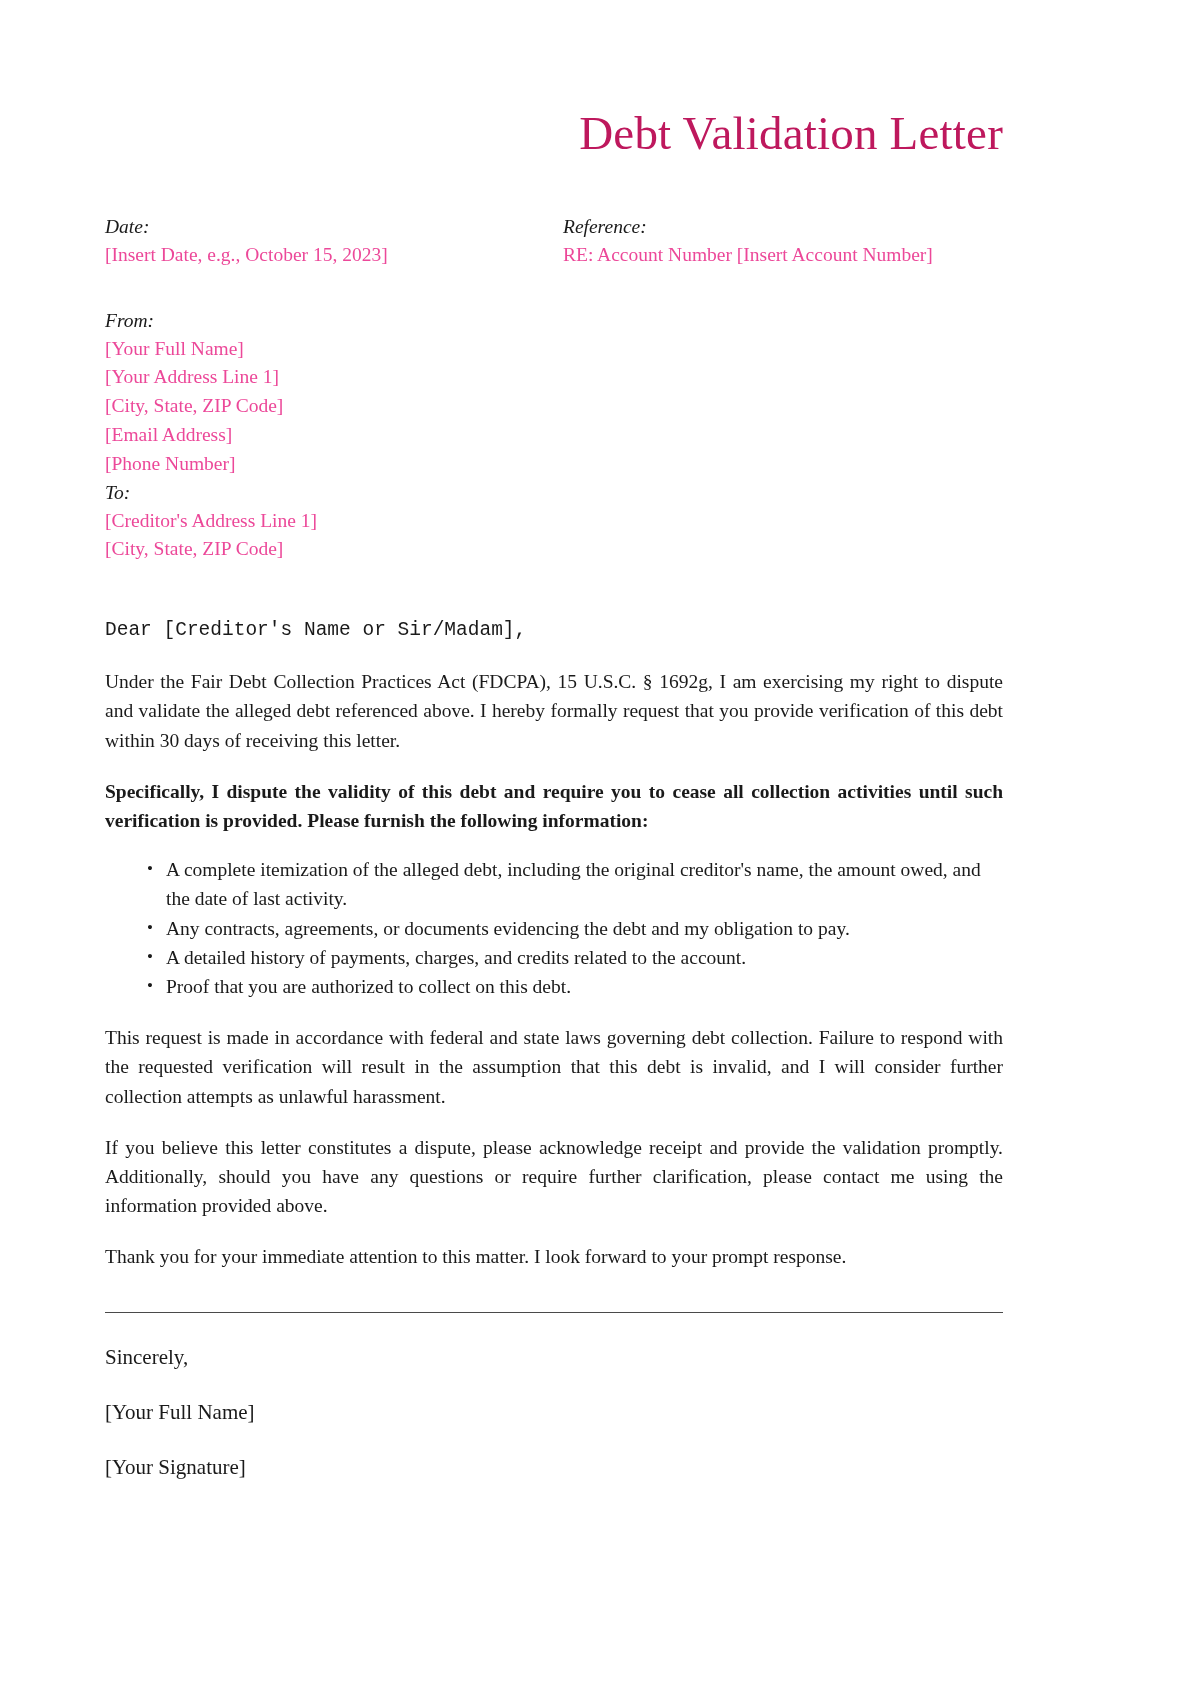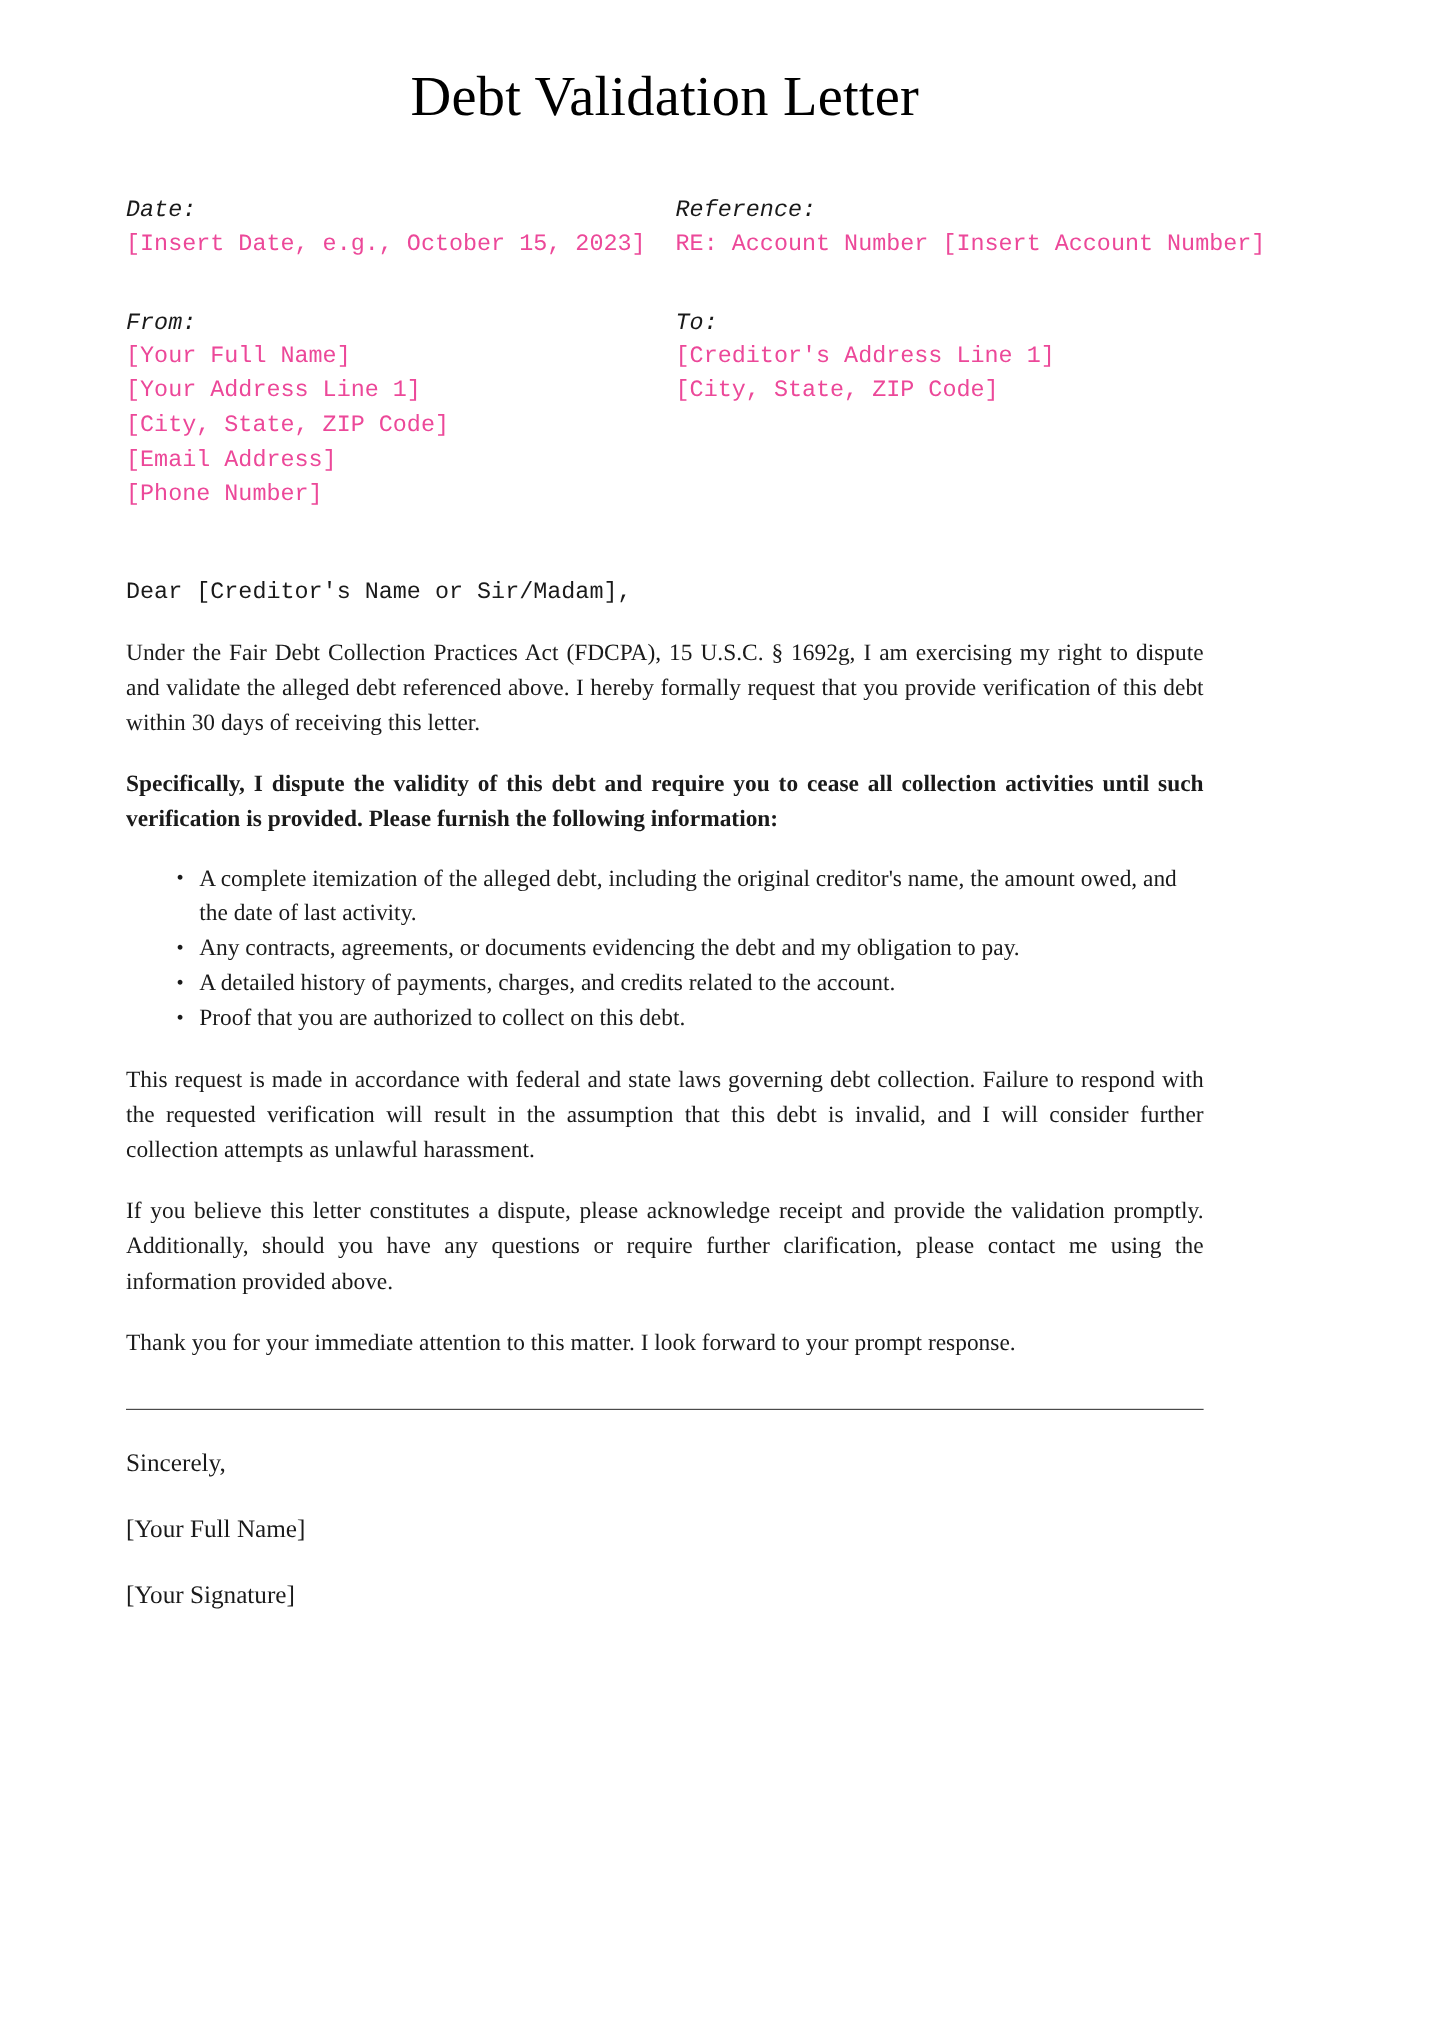--- a/index.html
+++ b/index.html
@@ -21,40 +21,40 @@
   }
   .content {
     position: absolute;
     left: 105px;
     top: 0;
     width: 898px;
   }
 
   
   .doc-title {
-    text-align: center;
+    text-align: right;
     font-size: 47px;
     font-weight: 400;
-    color: #000000;
+    color: #be185d;
     letter-spacing: 0.2px;
     margin: 0;
-    padding-top: 56px;
+    padding-top: 108px;
     line-height: 1.08;
   }
 
   
   .meta-row {
     display: flex;
     justify-content: space-between;
     align-items: flex-start;
   }
   .meta-row.first { margin-top: 54px; }
-  .meta-row.second { margin-top: 37px; }
+  .meta-row.second { margin-top: 37px; flex-direction: column; }
 
-  .meta-col { width: 49%; font-family: Liberation Mono, monospace; }
+  .meta-col { width: 49%; }
   .meta-col.right { text-align: left; }
 
   .meta-label {
     font-style: italic;
     font-size: 19.5px;
     line-height: 28px;
     color: #1a1a1a;
   }
   .meta-line {
     font-size: 19.5px;

